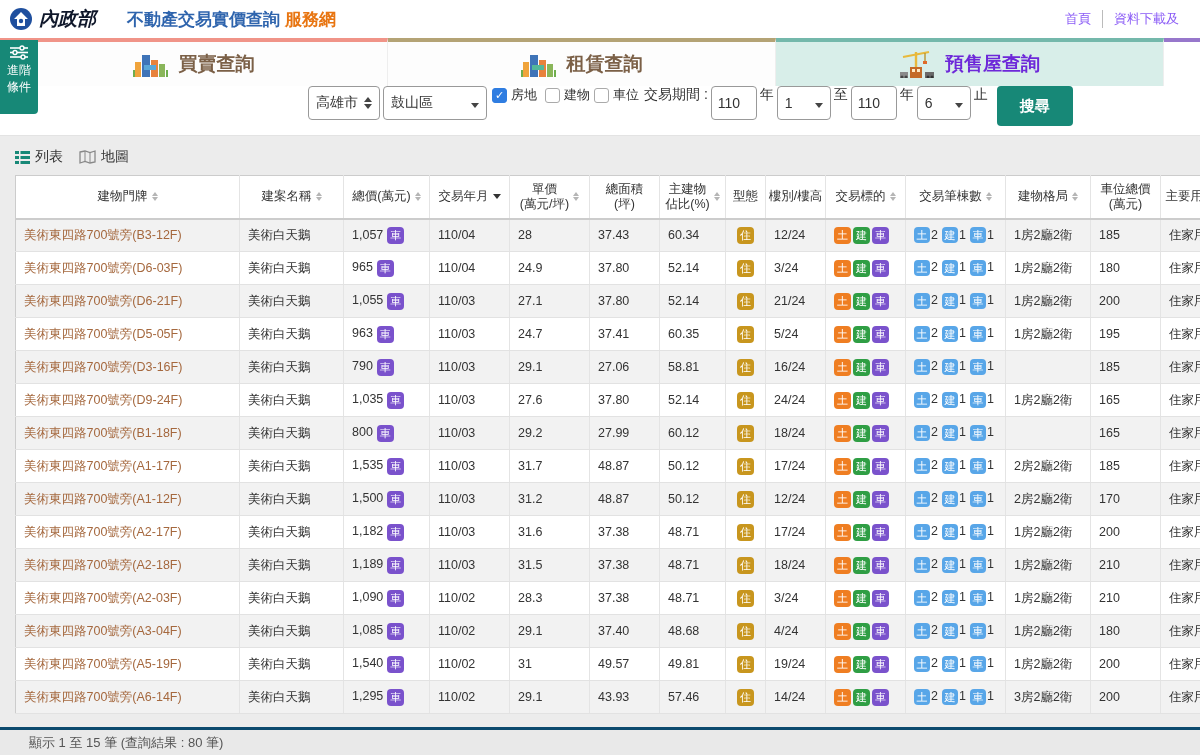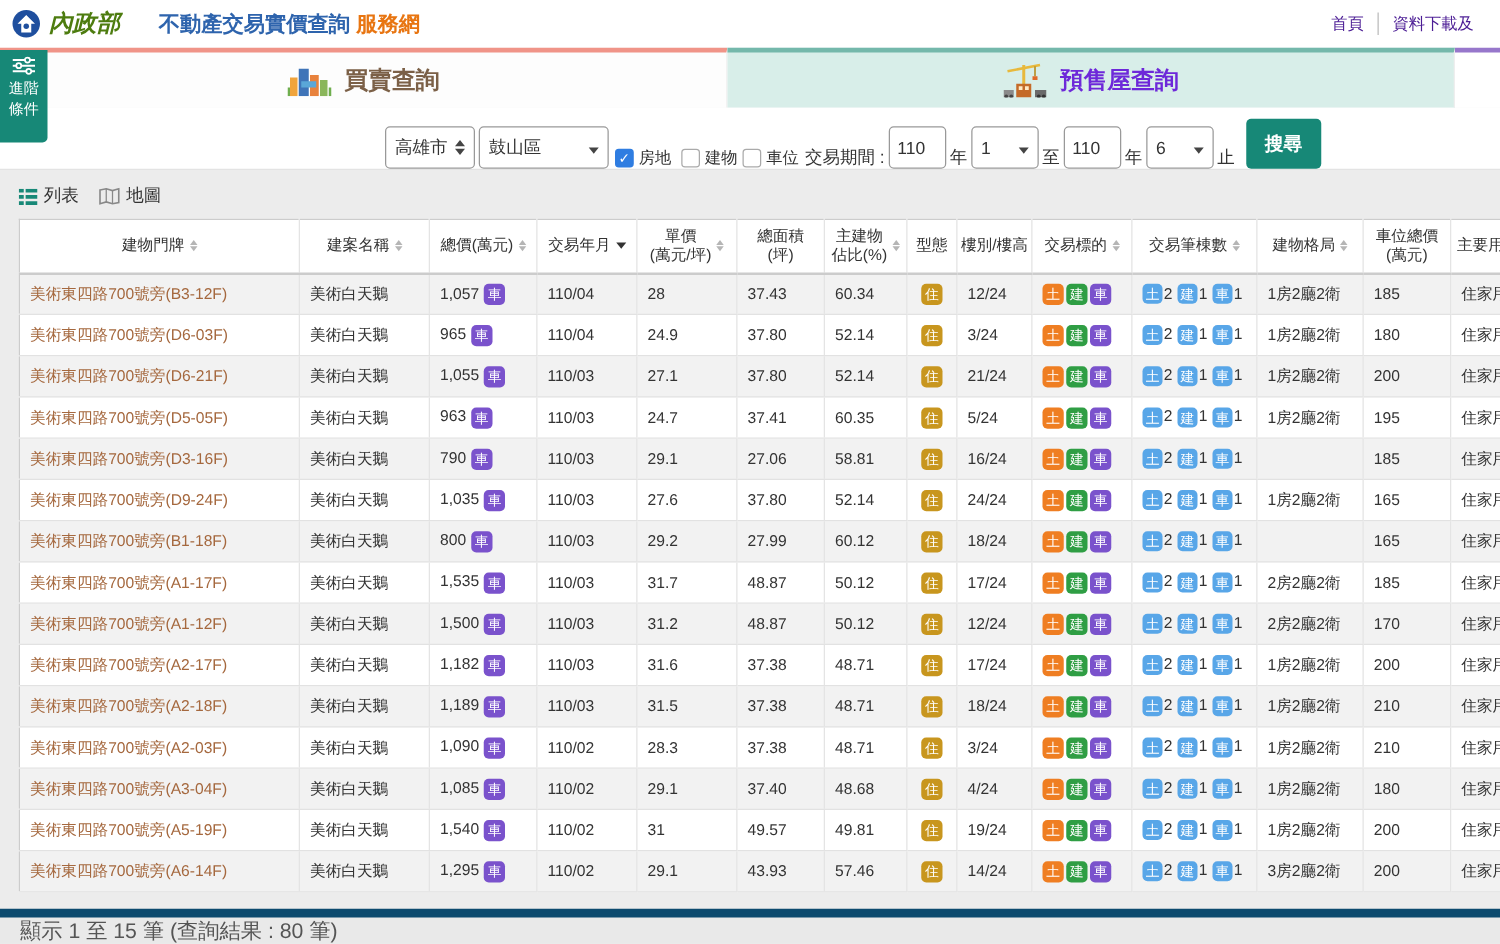--- a/index.html
+++ b/index.html
@@ -3,62 +3,62 @@
 <meta charset="utf-8">
 <style>
   * { box-sizing: border-box; margin: 0; padding: 0; }
   html,body { width:1200px; height:755px; overflow:hidden;
     font-family:"Liberation Sans","DejaVu Sans",sans-serif; background:#ececec; }
 
   
   .topbar { height:38px; background:#fff; display:flex; align-items:center;
     justify-content:space-between; padding:0 10px 0 8px; position:relative; z-index:5; }
   .brand { display:flex; align-items:center; gap:5px; font-weight:bold; font-size:17px; }
-  .brand .prefix { color:#4d7c0f; font-size:19px; font-style:italic; font-family:"DejaVu Serif",serif; }
+  .brand .prefix { color:#0f172a; font-size:19px; font-style:italic; font-family:"DejaVu Serif",serif; }
   .brand .main   { color:var(--title-blue);margin-left:26px; }
   .brand .suffix { color:var(--title-orange); }
   .top-links { display:flex; align-items:center; font-size:13px; color:#333; white-space:nowrap; }
-  .top-links a { color:#4c1d95; text-decoration:none; padding:0 11px; cursor:pointer; }
+  .top-links a { color:#8b5cf6; text-decoration:none; padding:0 11px; cursor:pointer; }
   .top-links a + a { border-left:1px solid #bbb; }
 
   
   .adv-btn { position:absolute; left:0; top:40px; width:38px; height:74px;
     background:var(--accent-teal); color:#fff; z-index:10; border-radius:0 0 4px 0;
     display:flex; flex-direction:column; align-items:center; padding-top:5px; cursor:pointer; }
   .adv-btn .txt { font-size:12px; line-height:14px; margin-top:3px; }
 
   
   .tabbar { height:48px; display:flex; background:#fff; }
   .tab { flex:1 1 0; border-top:4px solid #ccc; background:#fdfdfd;
     display:flex; align-items:center; justify-content:center; gap:10px;
     font-size:19px; font-weight:bold; color:#7b6047; cursor:pointer; border-right:1px solid #eee; }
   .tab.active { background:#d8eee9; color:#6d28d9; }
   .tab-sliver { width:36px; border-top:4px solid #9777cb; background:#fff; }
 
   
-  .filterbar { height:50px; background:#fff; display:flex; align-items:flex-end;
+  .filterbar { height:50px; background:#fff; display:flex; align-items:flex-start;
     padding-left:308px; gap:3px; font-size:14px; color:#333; border-bottom:1px solid #e3e3e3; }
   .selectbox { border:1px solid #999; border-radius:4px; height:34px; background:#fff;
     display:flex; align-items:center; justify-content:space-between; padding:0 7px;
     gap:6px; cursor:pointer; font-size:14px; }
   .selectbox.city{ width:72px; } .selectbox.district{ width:104px; } .selectbox.month{ width:54px; }
   .updown { display:flex; flex-direction:column; gap:2px; }
   .tri { width:0; height:0; display:inline-block; }
   .tri-u { border-left:4px solid transparent; border-right:4px solid transparent; border-bottom:5px solid #444; }
   .tri-d { border-left:4px solid transparent; border-right:4px solid transparent; border-top:5px solid #444; }
   .cb-group { display:flex; align-items:center; gap:8px; margin:0 2px; }
   .cb-col { display:flex; flex-direction:row; gap:4px; }
   .cb-item { display:flex; align-items:center; gap:4px; font-size:13px; cursor:pointer; }
   .cb { width:15px; height:15px; border:1px solid #aaa; border-radius:3px; background:#fff;
     display:inline-flex; align-items:center; justify-content:center; font-size:11px; color:#fff; }
   .cb.checked { background:var(--checkbox-blue); border-color:var(--checkbox-blue); }
   .cb.checked::after { content:"✓"; }
   .yearinput { width:46px; height:34px; border:1px solid #999; border-radius:4px;
     font-size:14px; padding:0 6px; color:#333; font-family:inherit; }
-  .search-btn { width:60px; height:40px; background:var(--accent-teal); color:#fff;
+  .search-btn { width:76px; height:40px; background:var(--accent-teal); color:#fff;
     font-size:15px; font-weight:bold; border:none; border-radius:4px; cursor:pointer; margin-left:6px; }
 
   
   .content { padding:12px 0 0 15px; }
   .view-toggle { display:flex; align-items:center; gap:16px; font-size:14px; color:#333; margin-bottom:9px; }
   .vt-item { display:flex; align-items:center; gap:5px; cursor:pointer; }
 
   
   table { width:1185px; border-collapse:collapse; table-layout:fixed; background:#fff;
     border:1px solid #ccc; font-size:12.5px; color:#333; }
@@ -85,22 +85,22 @@
   .badge-type  { background:var(--badge-type); }
   .badge-count { background:var(--badge-count); width:16px; height:16px; }
   .targets .badge { margin-right:2px; }
   .counts { white-space:nowrap; }
   .counts .count-num { margin:0 4px 0 1px; }
   td.center { text-align:center; }
   .price-val { margin-right:4px; }
 
   
   .result-footer { position:absolute; left:0; bottom:0; width:1200px; height:28px;
-    background:#e9e9e9; border-top:7px solid #0c4a6e; display:flex; align-items:center;
-    padding-left:16px; font-size:17px; color:#555; }
+    background:#e9e9e9; border-top:3px solid #0c4a6e; display:flex; align-items:center;
+    padding-left:29px; font-size:13px; color:#555; }
 </style>
 </head>
 <body>
 
 <header class="topbar">
   <div class="brand">
     <svg width="26" height="26" viewBox="0 0 26 26">
       <circle cx="13" cy="13" r="11" fill="#1f4f9e"></circle>
       <path d="M13 6 L20 13 L17 13 L17 20 L9 20 L9 13 L6 13 Z" fill="#fff"></path>
       <circle cx="13" cy="15" r="2.2" fill="#1f4f9e"></circle>
@@ -135,20 +135,32 @@
     <svg width="36" height="26" viewBox="0 0 36 26">
       <rect x="2" y="11" width="6" height="15" fill="#f0a43c"></rect>
         <rect x="9" y="4" width="8" height="22" fill="#3f74b8"></rect>
       <rect x="18" y="9" width="7" height="17" fill="#e8823c"></rect>
         <rect x="26" y="13" width="6" height="13" fill="#8ab65a"></rect>
       <rect x="11" y="14" width="12" height="5" fill="#5aa7d8"></rect>
         <rect x="0" y="19" width="2" height="7" fill="#6fae4e"></rect>
         <rect x="33" y="19" width="2" height="7" fill="#6fae4e"></rect>
     </svg>
     <span>買賣查詢</span>
+  </div>
+  <div class="tab" style="border-top-color: rgb(180, 163, 117);">
+    <svg width="36" height="26" viewBox="0 0 36 26">
+      <rect x="2" y="11" width="6" height="15" fill="#f0a43c"></rect>
+        <rect x="9" y="4" width="8" height="22" fill="#3f74b8"></rect>
+      <rect x="18" y="9" width="7" height="17" fill="#e8823c"></rect>
+        <rect x="26" y="13" width="6" height="13" fill="#8ab65a"></rect>
+      <rect x="11" y="14" width="12" height="5" fill="#54b89a"></rect>
+        <rect x="0" y="19" width="2" height="7" fill="#6fae4e"></rect>
+        <rect x="33" y="19" width="2" height="7" fill="#6fae4e"></rect>
+    </svg>
+    <span>租賃查詢</span>
   </div>
   <div class="tab active" style="border-top-color: rgb(116, 184, 171);">
     <svg width="36" height="28" viewBox="0 0 36 28">
       <line x1="17" y1="2" x2="17" y2="20" stroke="#e8b93c" stroke-width="2.4"></line>
       <line x1="4" y1="7" x2="30" y2="2" stroke="#e8b93c" stroke-width="2"></line>
       <line x1="26" y1="3" x2="26" y2="11" stroke="#b9952f" stroke-width="1.4"></line>
       <rect x="24" y="11" width="4" height="3" fill="#e06a28"></rect>
       <rect x="11" y="17" width="12" height="11" fill="#c46a28"></rect>
       <rect x="13" y="19" width="3" height="3" fill="#ffe9c4"></rect>
         <rect x="18" y="19" width="3" height="3" fill="#ffe9c4"></rect>

